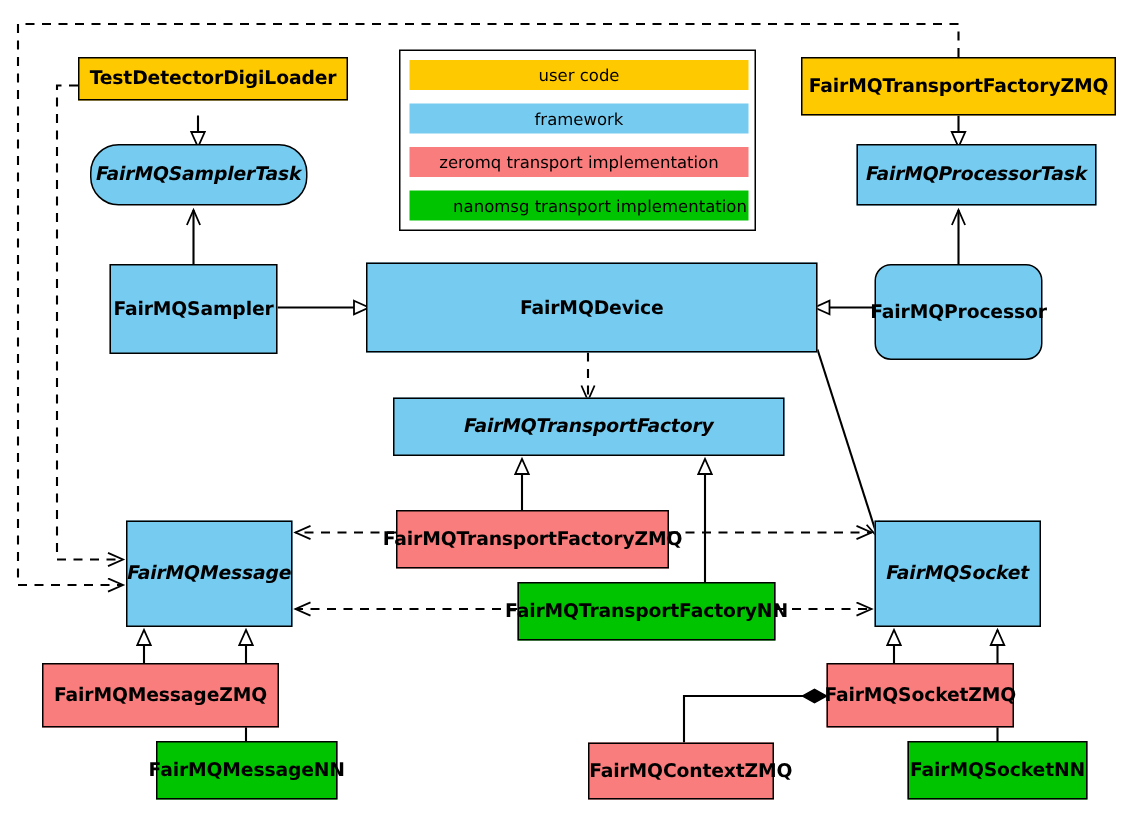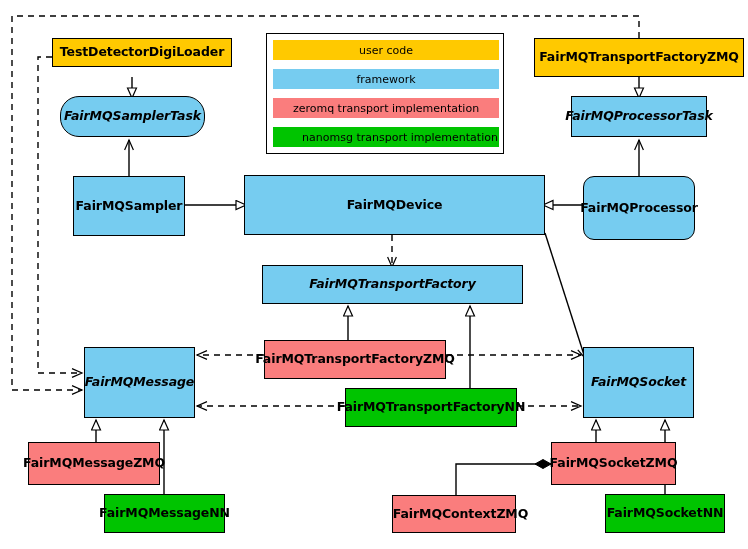--- a/index.html
+++ b/index.html
@@ -98,39 +98,39 @@
       <span>nanomsg transport implementation</span>
     </div>
   </div>
 
   <div class="bx user" style="left:52px;top:38px;width:180px;height:29px;">TestDetectorDigiLoader</div>
 
   <div class="bx user" style="left:534px;top:38px;width:210px;height:39px;">FairMQTransportFactoryZMQ</div>
 
   <div class="bx fw abs" style="left:60px;top:96px;width:145px;height:41px;border-radius:19px;">FairMQSamplerTask</div>
 
-  <div class="bx fw abs" style="left:571px;top:96px;width:136px;height:41px;">FairMQProcessorTask</div>
+  <div class="bx fw abs" style="left:571px;top:96px;width:160px;height:41px;">FairMQProcessorTask</div>
 
   <div class="bx fw" style="left:73px;top:176px;width:112px;height:60px;">FairMQSampler</div>
 
   <div class="bx fw" style="left:244px;top:175px;width:301px;height:60px;">FairMQDevice</div>
 
   <div class="bx fw" style="left:583px;top:176px;width:112px;height:64px;border-radius:11px;">FairMQProcessor</div>
 
   <div class="bx fw abs" style="left:262px;top:265px;width:261px;height:39px;">FairMQTransportFactory</div>
 
   <div class="bx zmq" style="left:264px;top:340px;width:182px;height:39px;">FairMQTransportFactoryZMQ</div>
 
   <div class="bx nn" style="left:345px;top:388px;width:172px;height:39px;">FairMQTransportFactoryNN</div>
 
   <div class="bx fw abs" style="left:84px;top:347px;width:111px;height:71px;">FairMQMessage</div>
 
   <div class="bx fw abs" style="left:583px;top:347px;width:111px;height:71px;">FairMQSocket</div>
 
-  <div class="bx zmq" style="left:28px;top:442px;width:132px;height:43px;">FairMQMessageZMQ</div>
+  <div class="bx zmq" style="left:28px;top:442px;width:158px;height:43px;">FairMQMessageZMQ</div>
 
   <div class="bx nn" style="left:104px;top:494px;width:121px;height:39px;">FairMQMessageNN</div>
 
   <div class="bx zmq" style="left:551px;top:442px;width:125px;height:43px;">FairMQSocketZMQ</div>
 
   <div class="bx nn" style="left:605px;top:494px;width:120px;height:39px;">FairMQSocketNN</div>
 
   <div class="bx zmq" style="left:392px;top:495px;width:124px;height:38px;padding-left:13px;">FairMQContextZMQ</div>
 
 </div>

